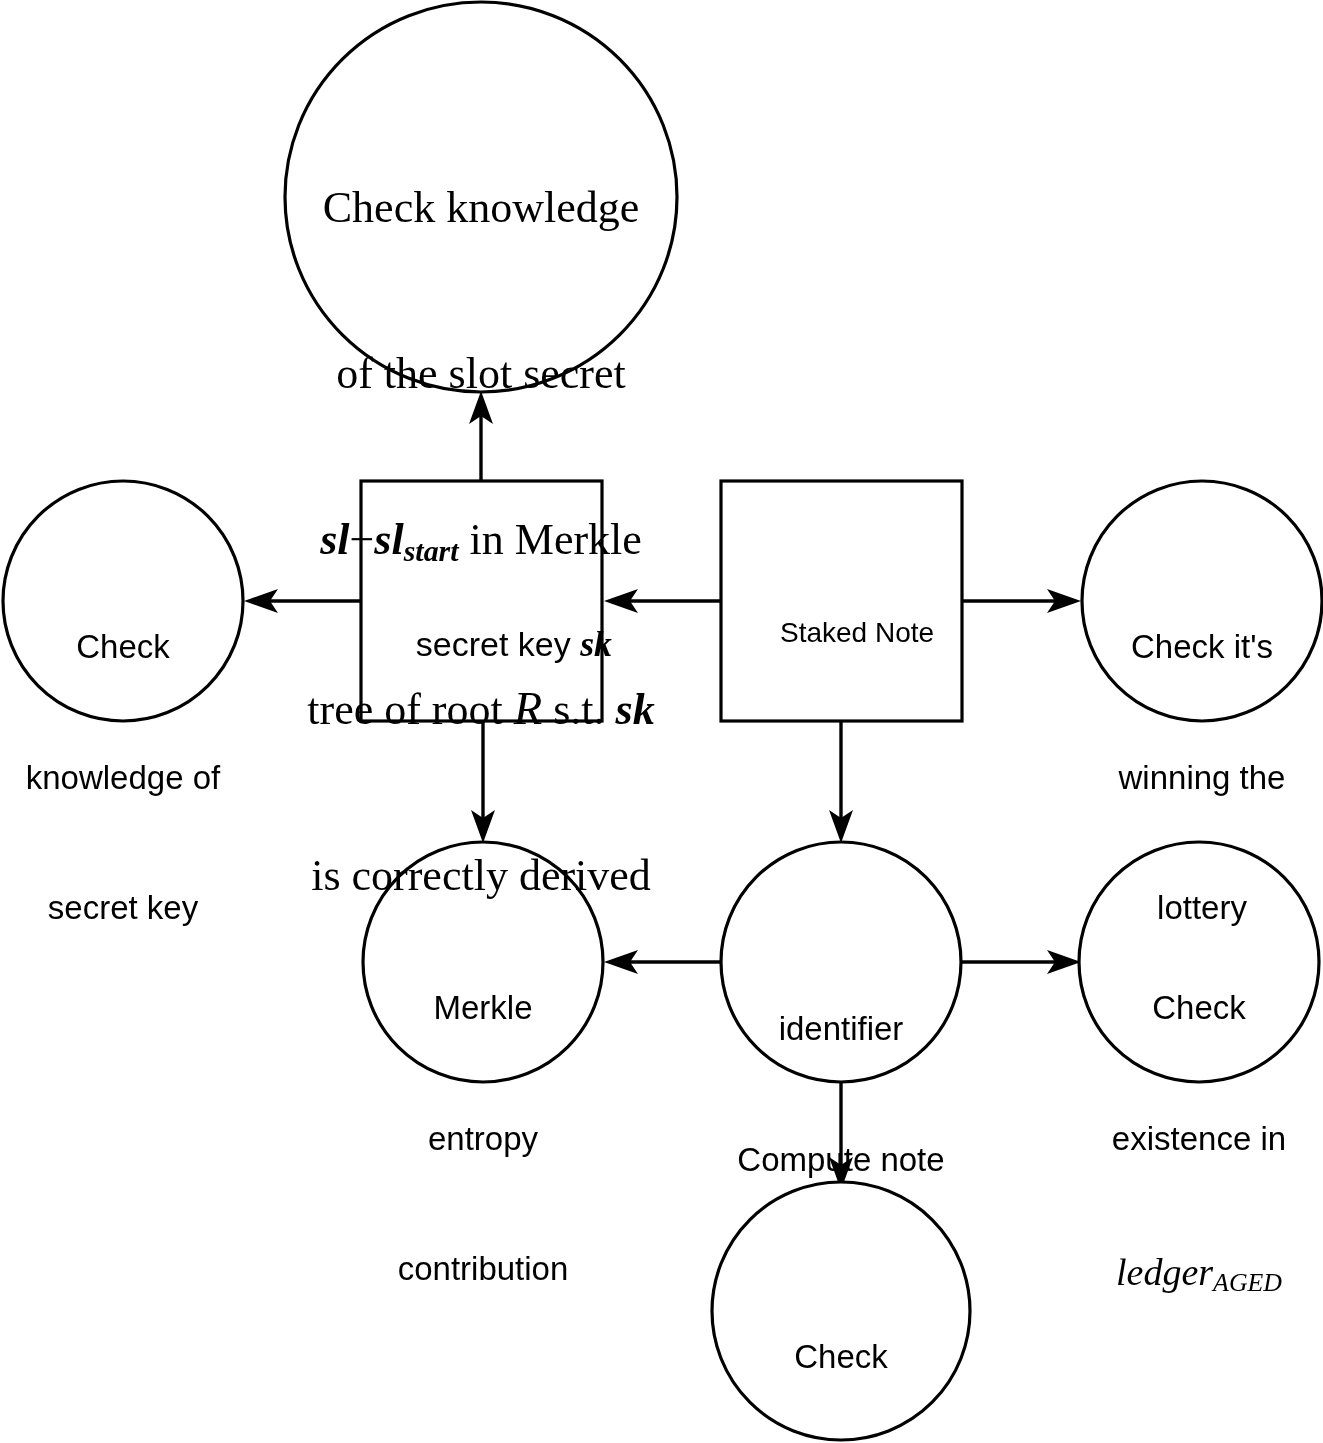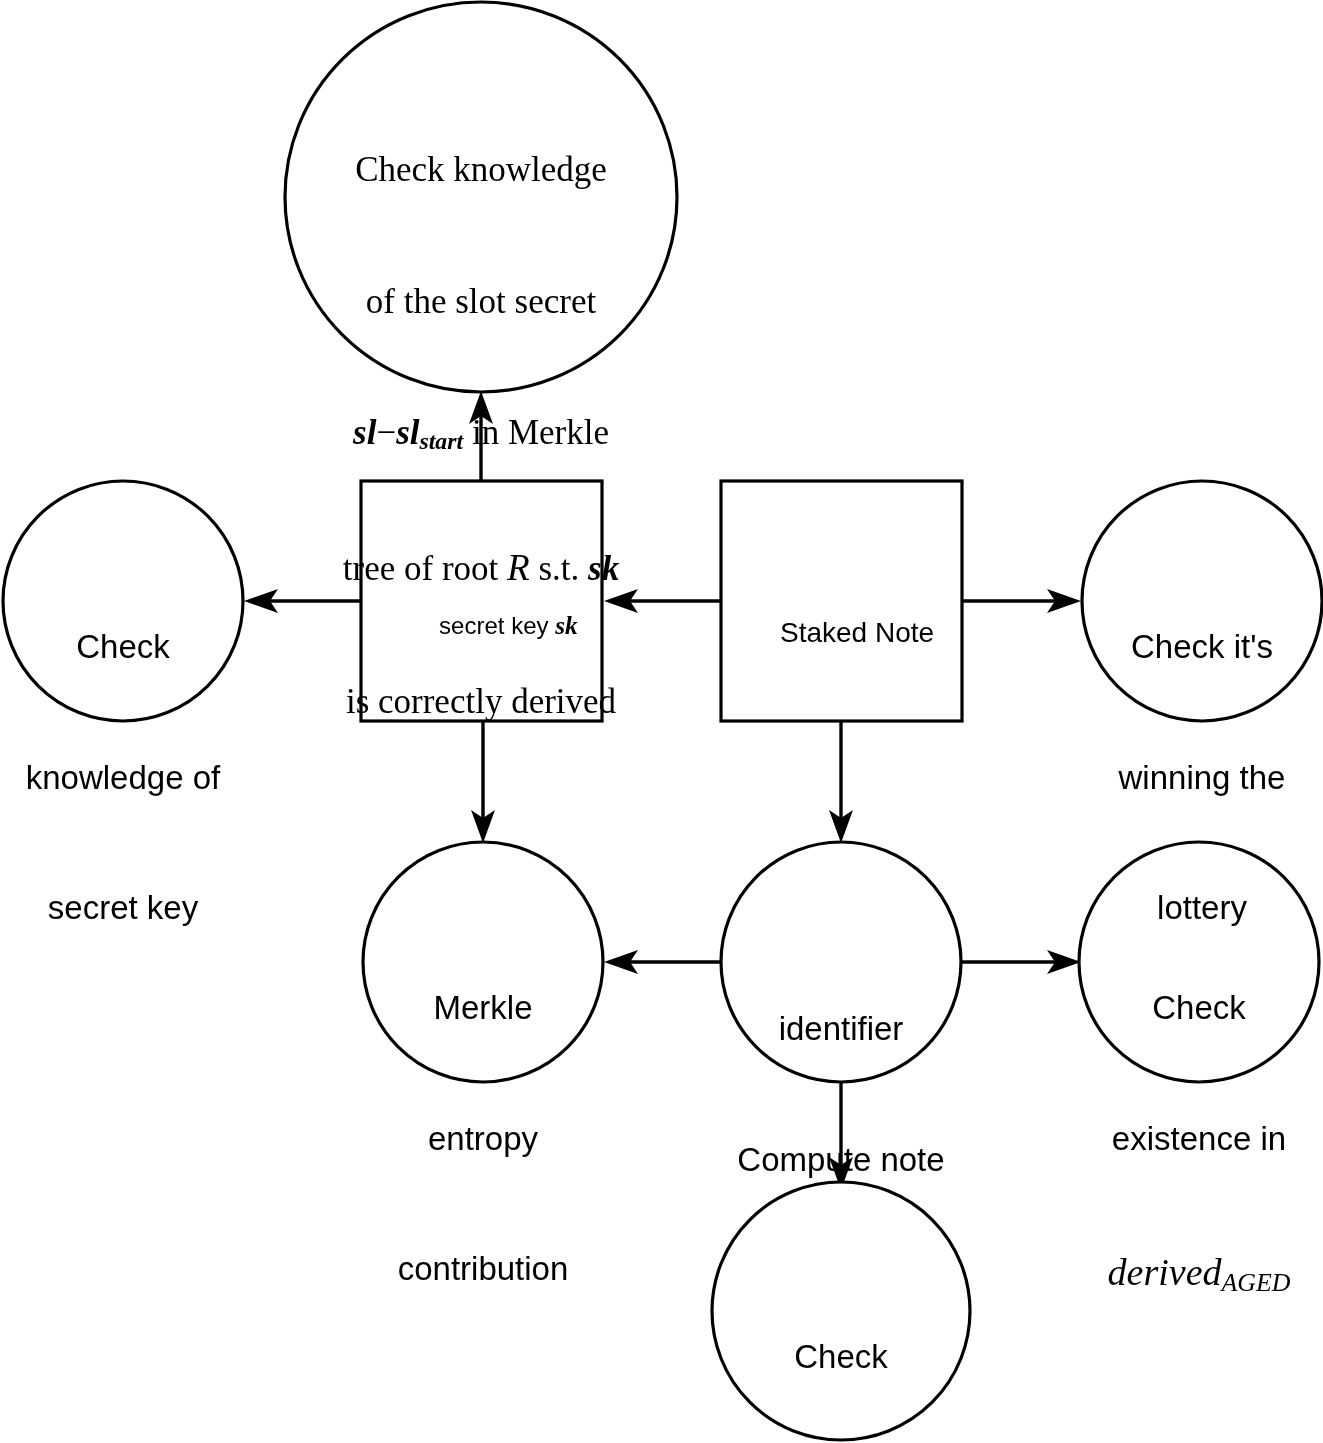--- a/index.html
+++ b/index.html
@@ -140,29 +140,29 @@
       <circle class="node-shape" cx="483" cy="962" r="120"></circle>
 
       <circle class="node-shape" cx="841" cy="962" r="120"></circle>
 
       <circle class="node-shape" cx="1199" cy="962" r="120"></circle>
 
       <circle class="node-shape" cx="841" cy="1311" r="129"></circle>
     </g>
   </svg>
 
-  <div class="label serif" style="left:241px; top:60px; width:480px; font-size:35px; line-height:1.255;">
+  <div class="label serif" style="left:241px; top:70px; width:480px; font-size:44px; line-height:1.255;">
     <span class="line">Check knowledge</span>
     <span class="line">of the slot secret</span>
     <span class="line"><span class="mathit">sl</span><span>−</span><span class="mathit">sl</span><span class="mathit sub">start</span><span> in Merkle</span></span>
     <span class="line"><span>tree of root </span><span class="mathit-light" style="font-size:1.06em;">R</span><span> s.t. </span><span class="mathit">sk</span></span>
     <span class="line">is correctly derived</span>
   </div>
 
-  <div class="label sans" style="left:361px; top:583px; width:268px; font-size:24px;">
+  <div class="label sans" style="left:361px; top:583px; width:268px; font-size:34px;">
     <span>secret key </span><span class="mathit" style="font-size:1.05em;">sk</span>
   </div>
 
   <div class="label sans" style="left:721px; top:583px; width:241px; font-size:28px;">
     <span>Staked Note</span>
   </div>
 
   <div class="label sans" style="left:-2px; top:538px; width:250px; font-size:33px; line-height:1.32;">
     <span class="line">Check</span>
     <span class="line">knowledge of</span>
@@ -182,21 +182,21 @@
   </div>
 
   <div class="label sans" style="left:711px; top:920px; width:260px; font-size:33px; line-height:1.32;">
     <span class="line">identifier</span>
     <span class="line">Compute note</span>
   </div>
 
   <div class="label sans" style="left:1069px; top:899px; width:260px; font-size:33px; line-height:1.32;">
     <span class="line">Check</span>
     <span class="line">existence in</span>
-    <span class="line serif" style="font-size:38px;"><span class="mathit-light">derived</span><span class="mathit-light sub">AGED</span></span>
+    <span class="line serif" style="font-size:38px;"><span class="mathit-light">ledger</span><span class="mathit-light sub">AGED</span></span>
   </div>
 
   <div class="label sans" style="left:711px; top:1248px; width:260px; font-size:33px; line-height:1.32;">
     <span class="line">Check</span>
     
     
   </div>
 
 </div>
 

